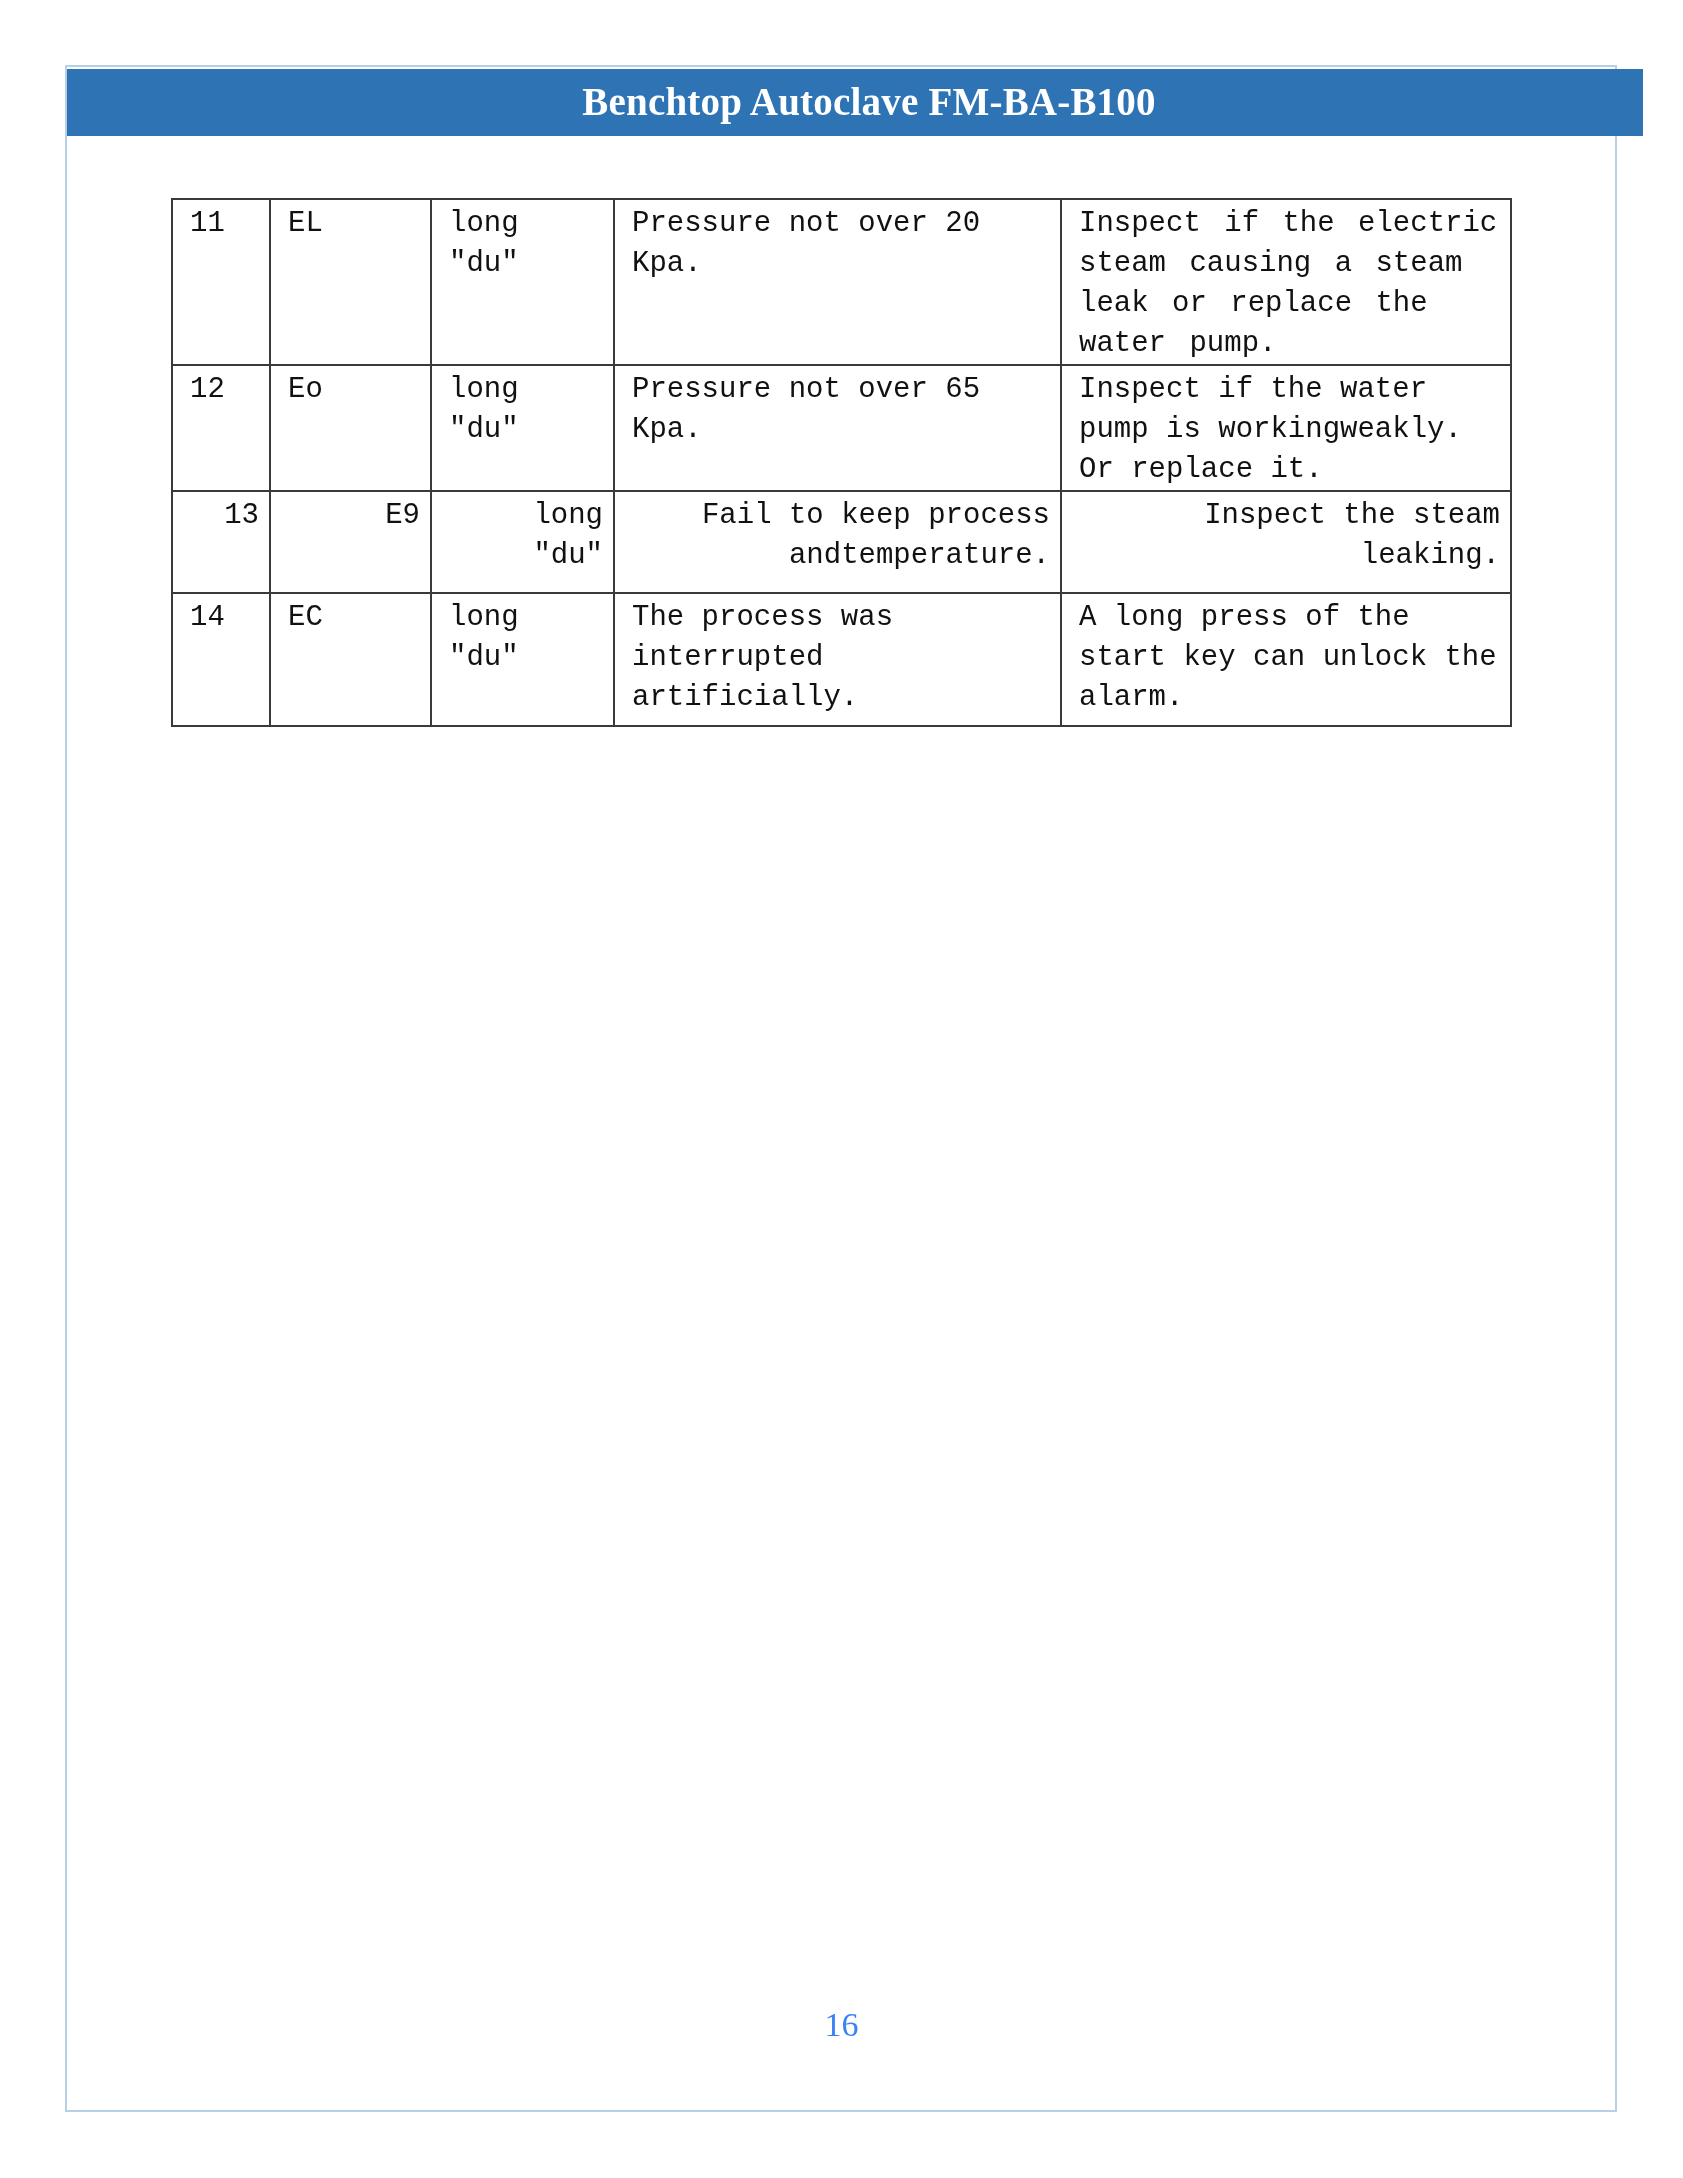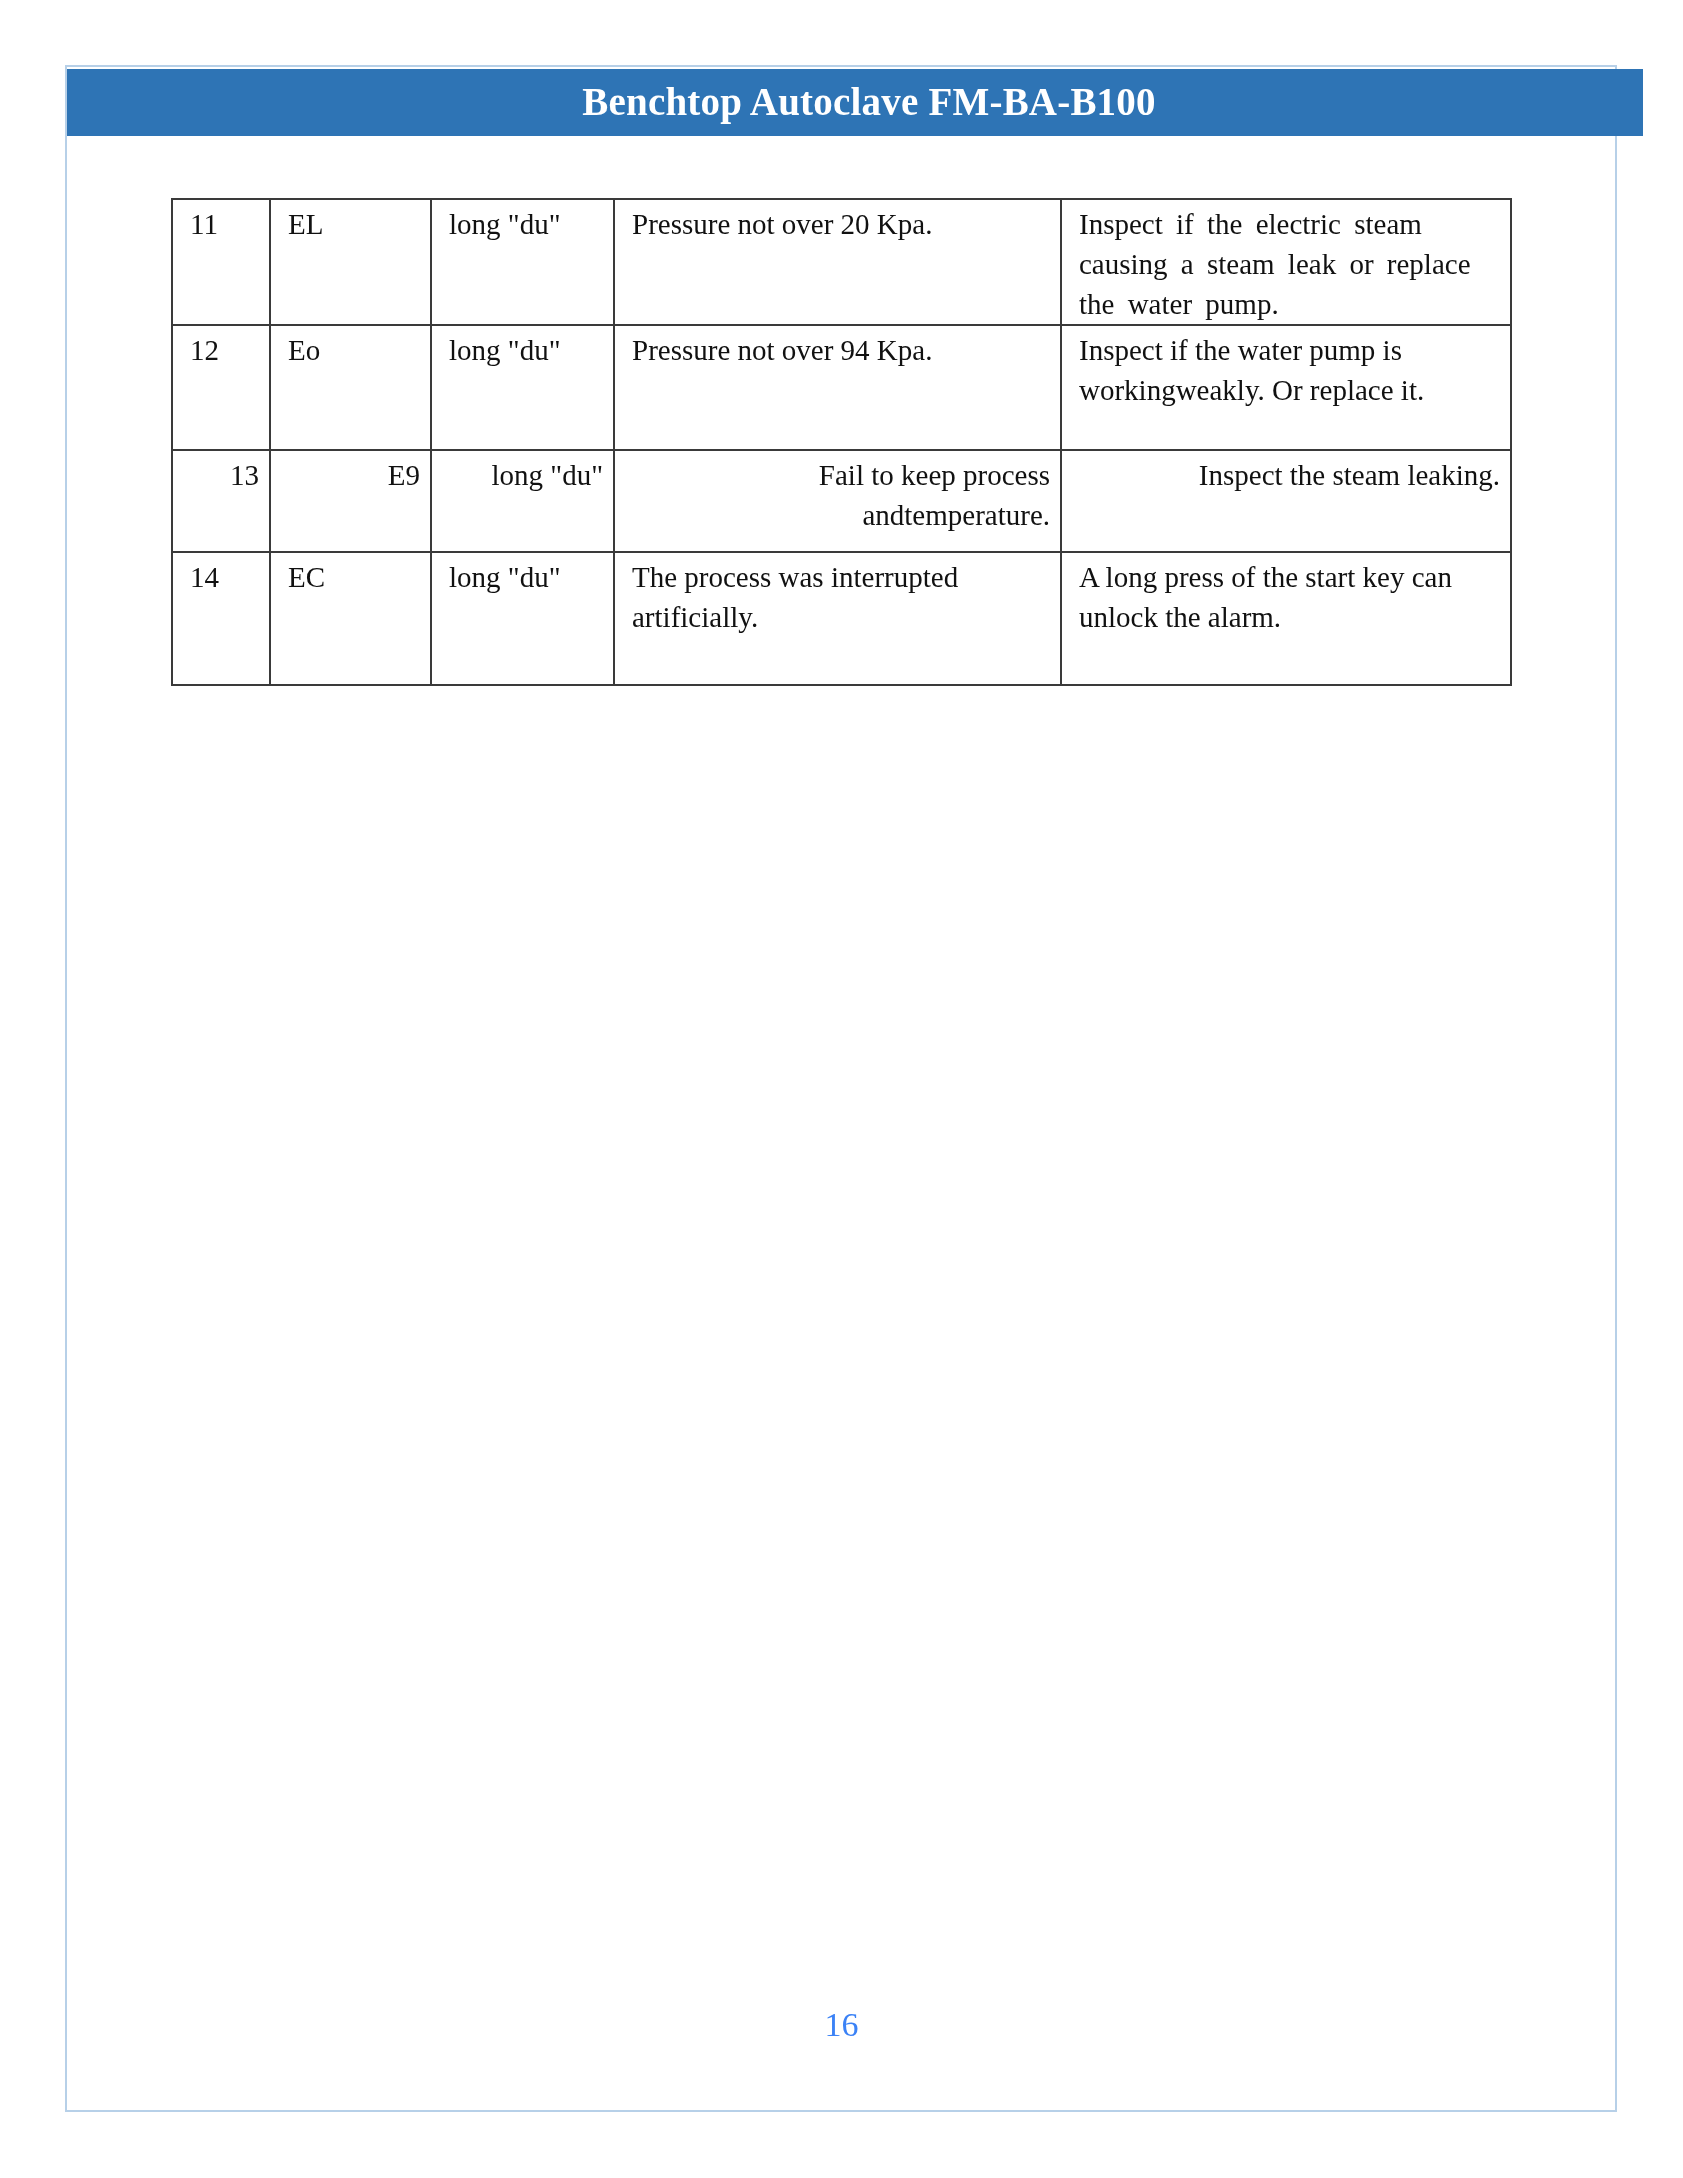--- a/index.html
+++ b/index.html
@@ -15,21 +15,21 @@
   }
   .header-title {
     color: #ffffff; font-family: "Liberation Serif", "DejaVu Serif", serif;
     font-weight: bold; font-size: 39px; letter-spacing: 0.2px; line-height: 1;
     margin-top: -2px;
   }
   table.err-table {
     position: absolute; left: 171px; top: 198px;
     border-collapse: collapse; table-layout: fixed;
     width: 1340px;
-    font-family: Liberation Serif, serif;
+    font-family: Liberation Mono, monospace;
     font-size: 29px; color: #111111;
   }
   table.err-table td {
     border: 2px solid #3a3a3a;
     vertical-align: top;
     padding: 4px 10px 0 17px;
     line-height: 40px;
     overflow: hidden;
   }
   .c1 { width: 98px; }
@@ -71,21 +71,21 @@
       <td>11</td>
       <td>EL</td>
       <td>long "du"</td>
       <td>Pressure not over 20 Kpa.</td>
       <td class="spaced">Inspect if the electric steam causing a steam leak or replace the water pump.</td>
     </tr>
     <tr class="r1">
       <td>12</td>
       <td>Eo</td>
       <td>long "du"</td>
-      <td>Pressure not over 94 Kpa.</td>
+      <td>Pressure not over 65 Kpa.</td>
       <td>Inspect if the water pump is workingweakly. Or replace it.</td>
     </tr>
     <tr class="r2">
       <td>13</td>
       <td>E9</td>
       <td>long "du"</td>
       <td>Fail to keep process andtemperature.</td>
       <td>Inspect the steam leaking.</td>
     </tr>
     <tr class="r3">

